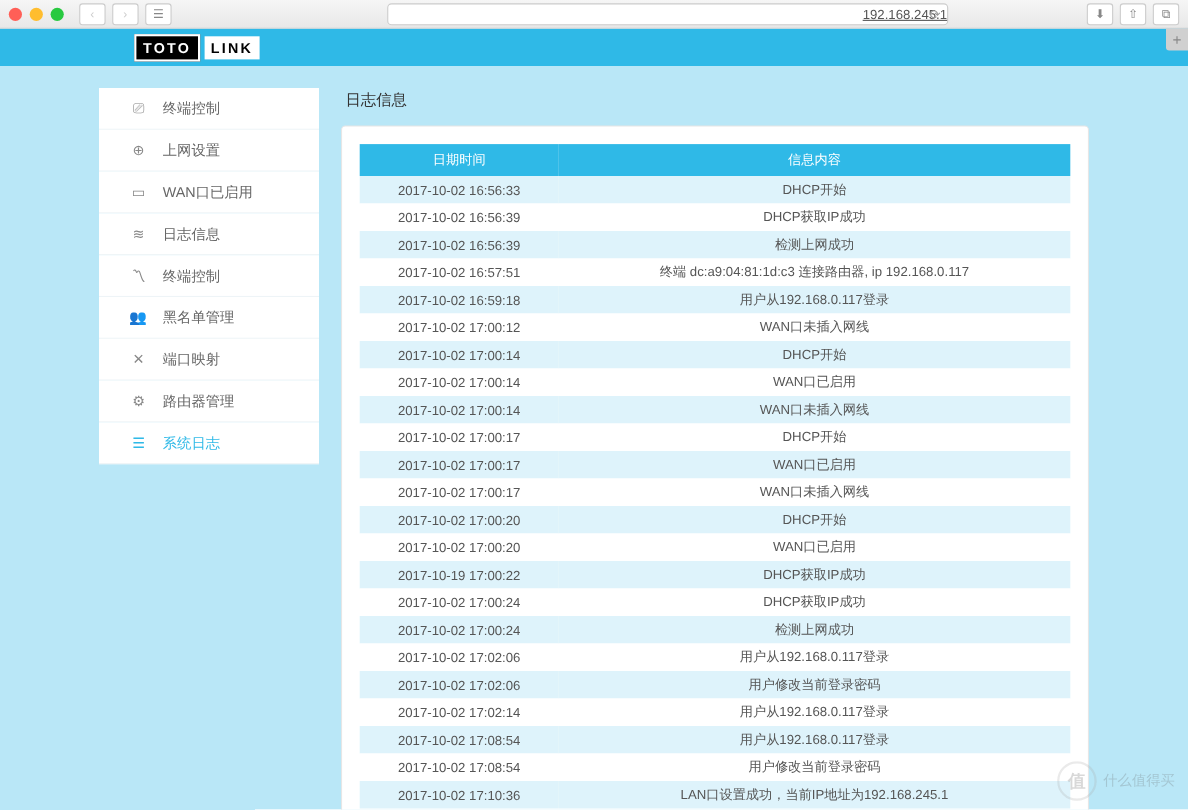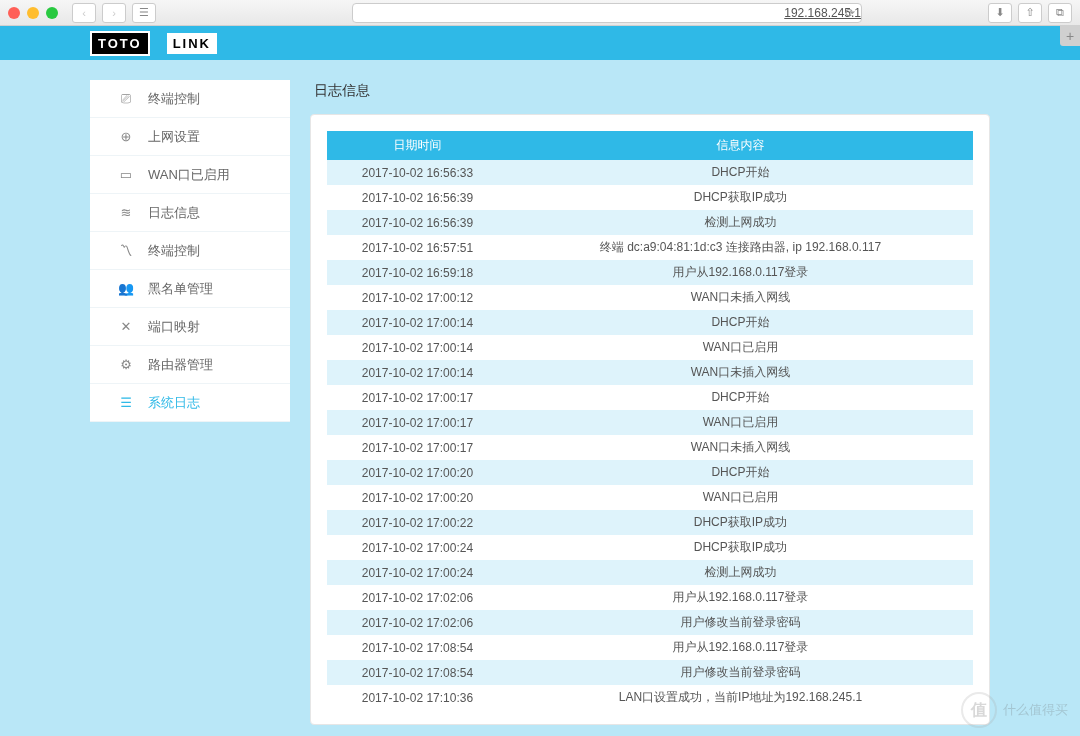--- a/index.html
+++ b/index.html
@@ -12,21 +12,21 @@
 .tl-close{background:#ff5f57;} .tl-min{background:#ffbd2e;} .tl-max{background:#28c940;}
 .chrome-btn { width:24px; height:20px; border:1px solid #ccc; border-radius:3px; background:#fff; display:inline-flex; align-items:center; justify-content:center; color:#888; font-size:11px; }
 .chrome-btn.disabled{color:#ccc;}
 .url-bar { flex:1; margin:0 120px 0 190px; height:20px; border:1px solid #ccc; border-radius:4px; background:#fff; display:flex; align-items:center; justify-content:flex-end; font-size:12px; color:#555; position:relative;text-decoration:underline;}
 .url-refresh{position:absolute; right:6px; color:#999; font-size:12px;}
 .chrome-right{display:flex; gap:6px;}
 .tab-plus{position:absolute; right:0; top:26px; width:20px; height:20px; background:#d0d0d0; color:#888; display:flex; align-items:center; justify-content:center; font-size:14px; border-bottom-left-radius:3px;}
 
 
 .page-header { background:#2fb9e7; height:34px; display:flex; align-items:center; padding-left:90px; }
-.logo { display:flex; align-items:center; gap:17px; }
+.logo { display:flex; align-items:center; gap:4px;margin-left:32px; }
 .logo-toto{background:#000; color:#fff; font-weight:bold; font-size:13px; letter-spacing:2px; padding:3px 6px; border:2px solid #fff;}
 .logo-link{background:#ffffff; color:#000; font-weight:bold; font-size:13px; letter-spacing:2px; padding:3px 6px;}
 
 
 .page-body { background:#b9e7f7; padding:20px 90px 0 90px; height:676px; display:flex; gap:20px; }
 .sidebar { width:200px; background:transparent; }
 .sidebar-item { height:38px; background:#fff; border-bottom:1px solid #eef4f7; display:flex; align-items:center; padding-left:28px; gap:14px; font-size:13px; color:#666; cursor:pointer; }
 .sidebar-item.active { color:#2fb9e7; }
 .sidebar-item .icon { width:16px; display:inline-flex; justify-content:center; color:#888; }
 .sidebar-item.active .icon{color:#2fb9e7;}
@@ -177,38 +177,42 @@
             </tr>
             <tr>
               <td>2017-10-02 17:00:20</td>
               <td>DHCP开始</td>
             </tr>
             <tr>
               <td>2017-10-02 17:00:20</td>
               <td>WAN口已启用</td>
             </tr>
             <tr>
-              <td>2017-10-02 17:00:22</td>
+              <td>2017-10-19 17:00:22</td>
               <td>DHCP获取IP成功</td>
             </tr>
             <tr>
               <td>2017-10-02 17:00:24</td>
               <td>DHCP获取IP成功</td>
             </tr>
             <tr>
               <td>2017-10-02 17:00:24</td>
               <td>检测上网成功</td>
             </tr>
             <tr>
               <td>2017-10-02 17:02:06</td>
               <td>用户从192.168.0.117登录</td>
             </tr>
             <tr>
               <td>2017-10-02 17:02:06</td>
               <td>用户修改当前登录密码</td>
+            </tr>
+            <tr>
+              <td>2017-10-02 17:02:14</td>
+              <td>用户从192.168.0.117登录</td>
             </tr>
             <tr>
               <td>2017-10-02 17:08:54</td>
               <td>用户从192.168.0.117登录</td>
             </tr>
             <tr>
               <td>2017-10-02 17:08:54</td>
               <td>用户修改当前登录密码</td>
             </tr>
             <tr>

